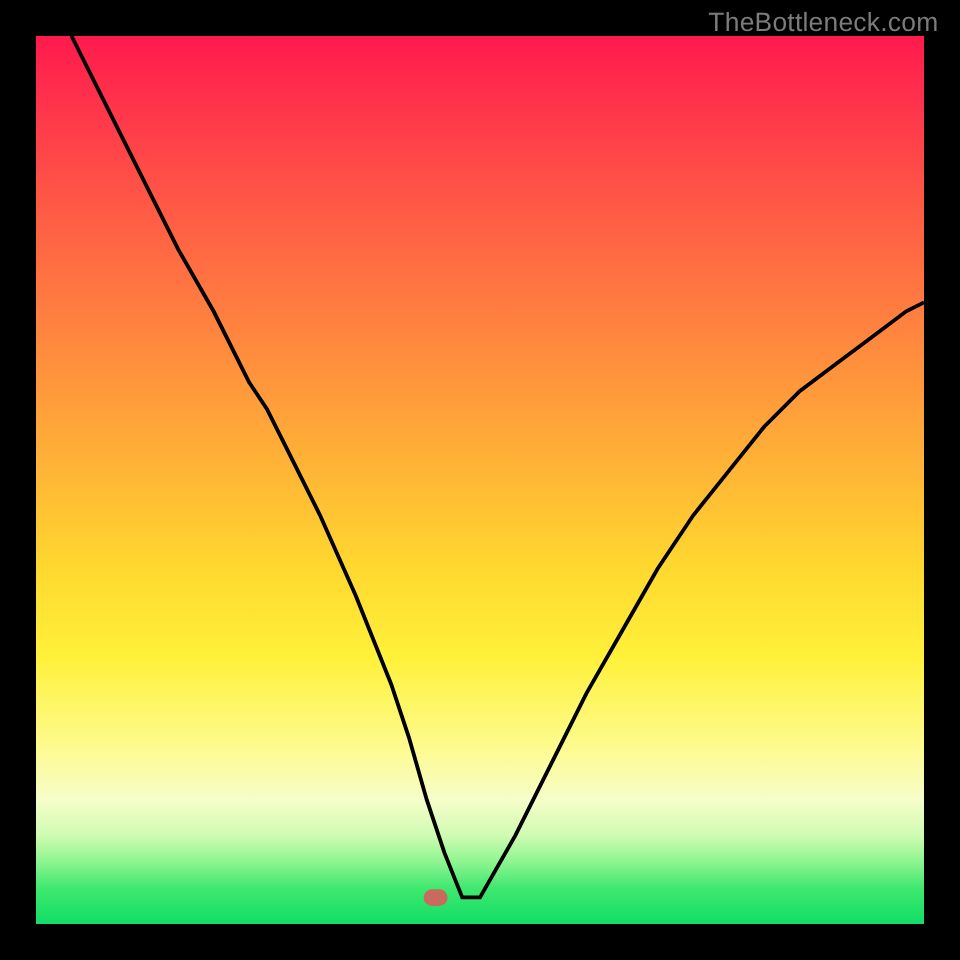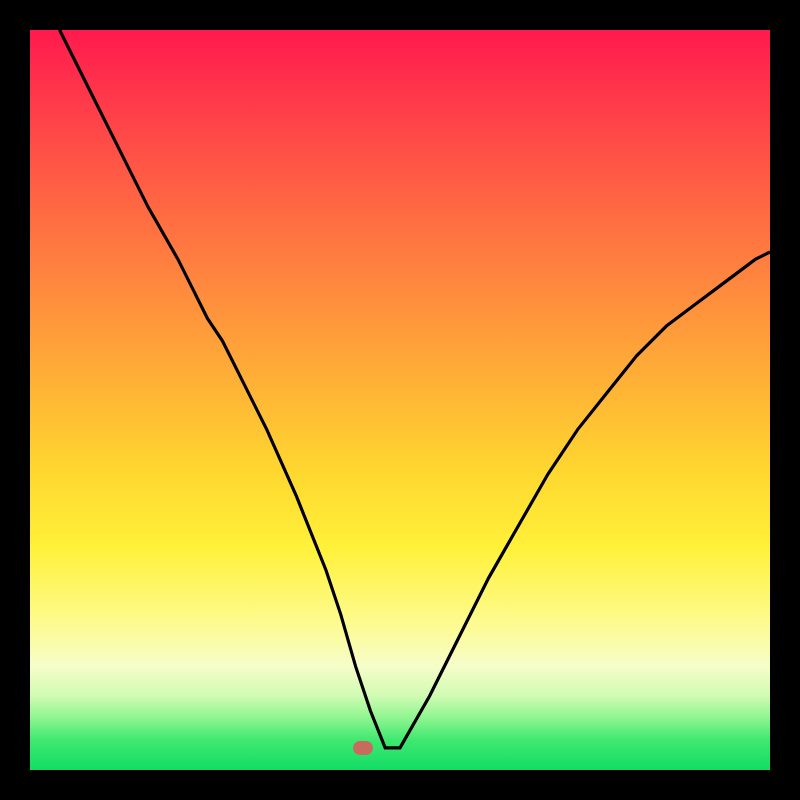--- a/index.html
+++ b/index.html
@@ -64,20 +64,21 @@
     height: 14px;
     border-radius: 7px;
     background: #c86b5e;
     transform: translate(-50%, -50%);
   }
 </style>
 </head>
 <body>
 
 <div class="frame">
+  <div class="watermark">TheBottleneck.com</div>
 
   <div class="plot">
     <svg class="curve" viewBox="0 0 740 740" preserveAspectRatio="none">
       <path id="curve-path" fill="none" stroke="#000" stroke-width="3.2" d="M29.6 0.0 L59.2 59.2 L88.8 118.4 L118.4 177.6 L148.0 229.4 L177.6 288.6 L192.4 310.8 L207.2 340.4 L236.8 399.6 L266.4 466.2 L296.0 540.2 L310.8 584.6 L325.6 636.4 L340.4 680.8 L355.2 717.8 L370.0 717.8 L399.6 666.0 L429.2 606.8 L458.8 547.6 L488.4 495.8 L518.0 444.0 L547.6 399.6 L577.2 362.6 L606.8 325.6 L636.4 296.0 L666.0 273.8 L695.6 251.6 L725.2 229.4 L740.0 222.0"></path>
     </svg>
     <div class="marker" id="min-marker" style="left: 333px; top: 717.8px; background: rgb(200, 107, 94);"></div>
   </div>
 </div>
 
 </body></html>

